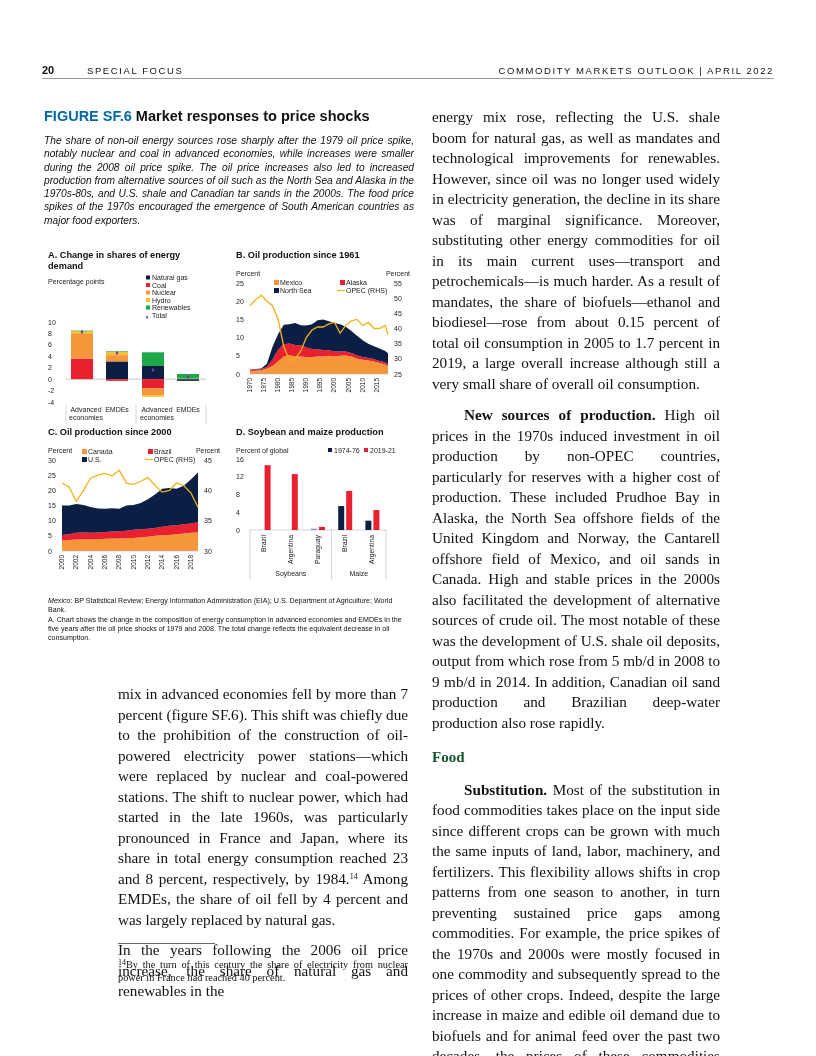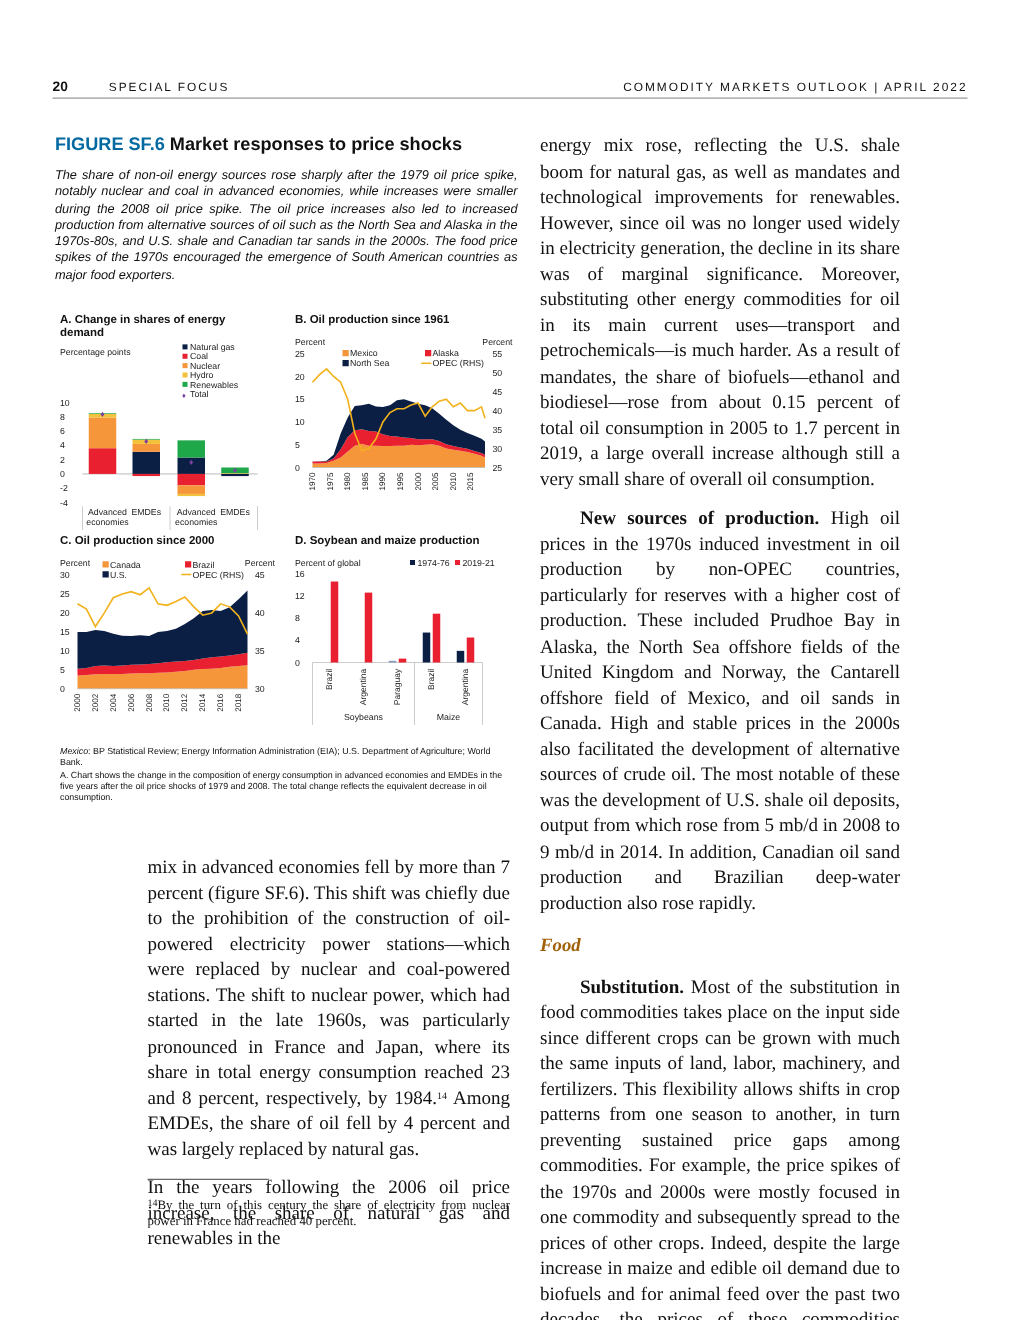--- a/index.html
+++ b/index.html
@@ -13,21 +13,21 @@
   .fig h2 .num{color:#0369a1;}
   .fig .cap{margin-top:10px;font-size:10.2px;font-style:italic;line-height:13.3px;text-align:justify;}
   .panel{position:absolute;font-family:"Liberation Sans",sans-serif;}
   .panel .pt{font-size:9.2px;font-weight:bold;line-height:11px;}
   .panel svg{position:absolute;left:0;}
   svg text{font-family:"Liberation Sans",sans-serif;}
   .notes{position:absolute;left:48px;top:597px;width:360px;font-family:"Liberation Sans",sans-serif;font-size:7.1px;line-height:9.3px;}
   .body-text{position:absolute;font-size:15.2px;line-height:20.5px;text-align:justify;}
   .body-text p{margin:0 0 8px 0;}
   .body-text b{font-weight:bold;margin-left:32px;}
-  .food{color:#a16207;font-style:italic;font-weight:bold;font-size:15px;margin:14px 0 12px;}
+  .food{color:#14532d;font-weight:bold;font-size:15px;margin:14px 0 12px;}
   .fn-rule{position:absolute;left:118px;top:943px;width:97px;border-top:1px solid #666;}
   .fn{position:absolute;left:118px;top:958px;width:290px;font-size:10.3px;line-height:13px;text-align:justify;}
   sup{font-size:8px;vertical-align:top;position:relative;top:-2px;}
 </style>
 </head>
 <body>
 
 <div class="hdr">
   <span class="pg">20</span>
   <span class="sec">SPECIAL FOCUS</span>

